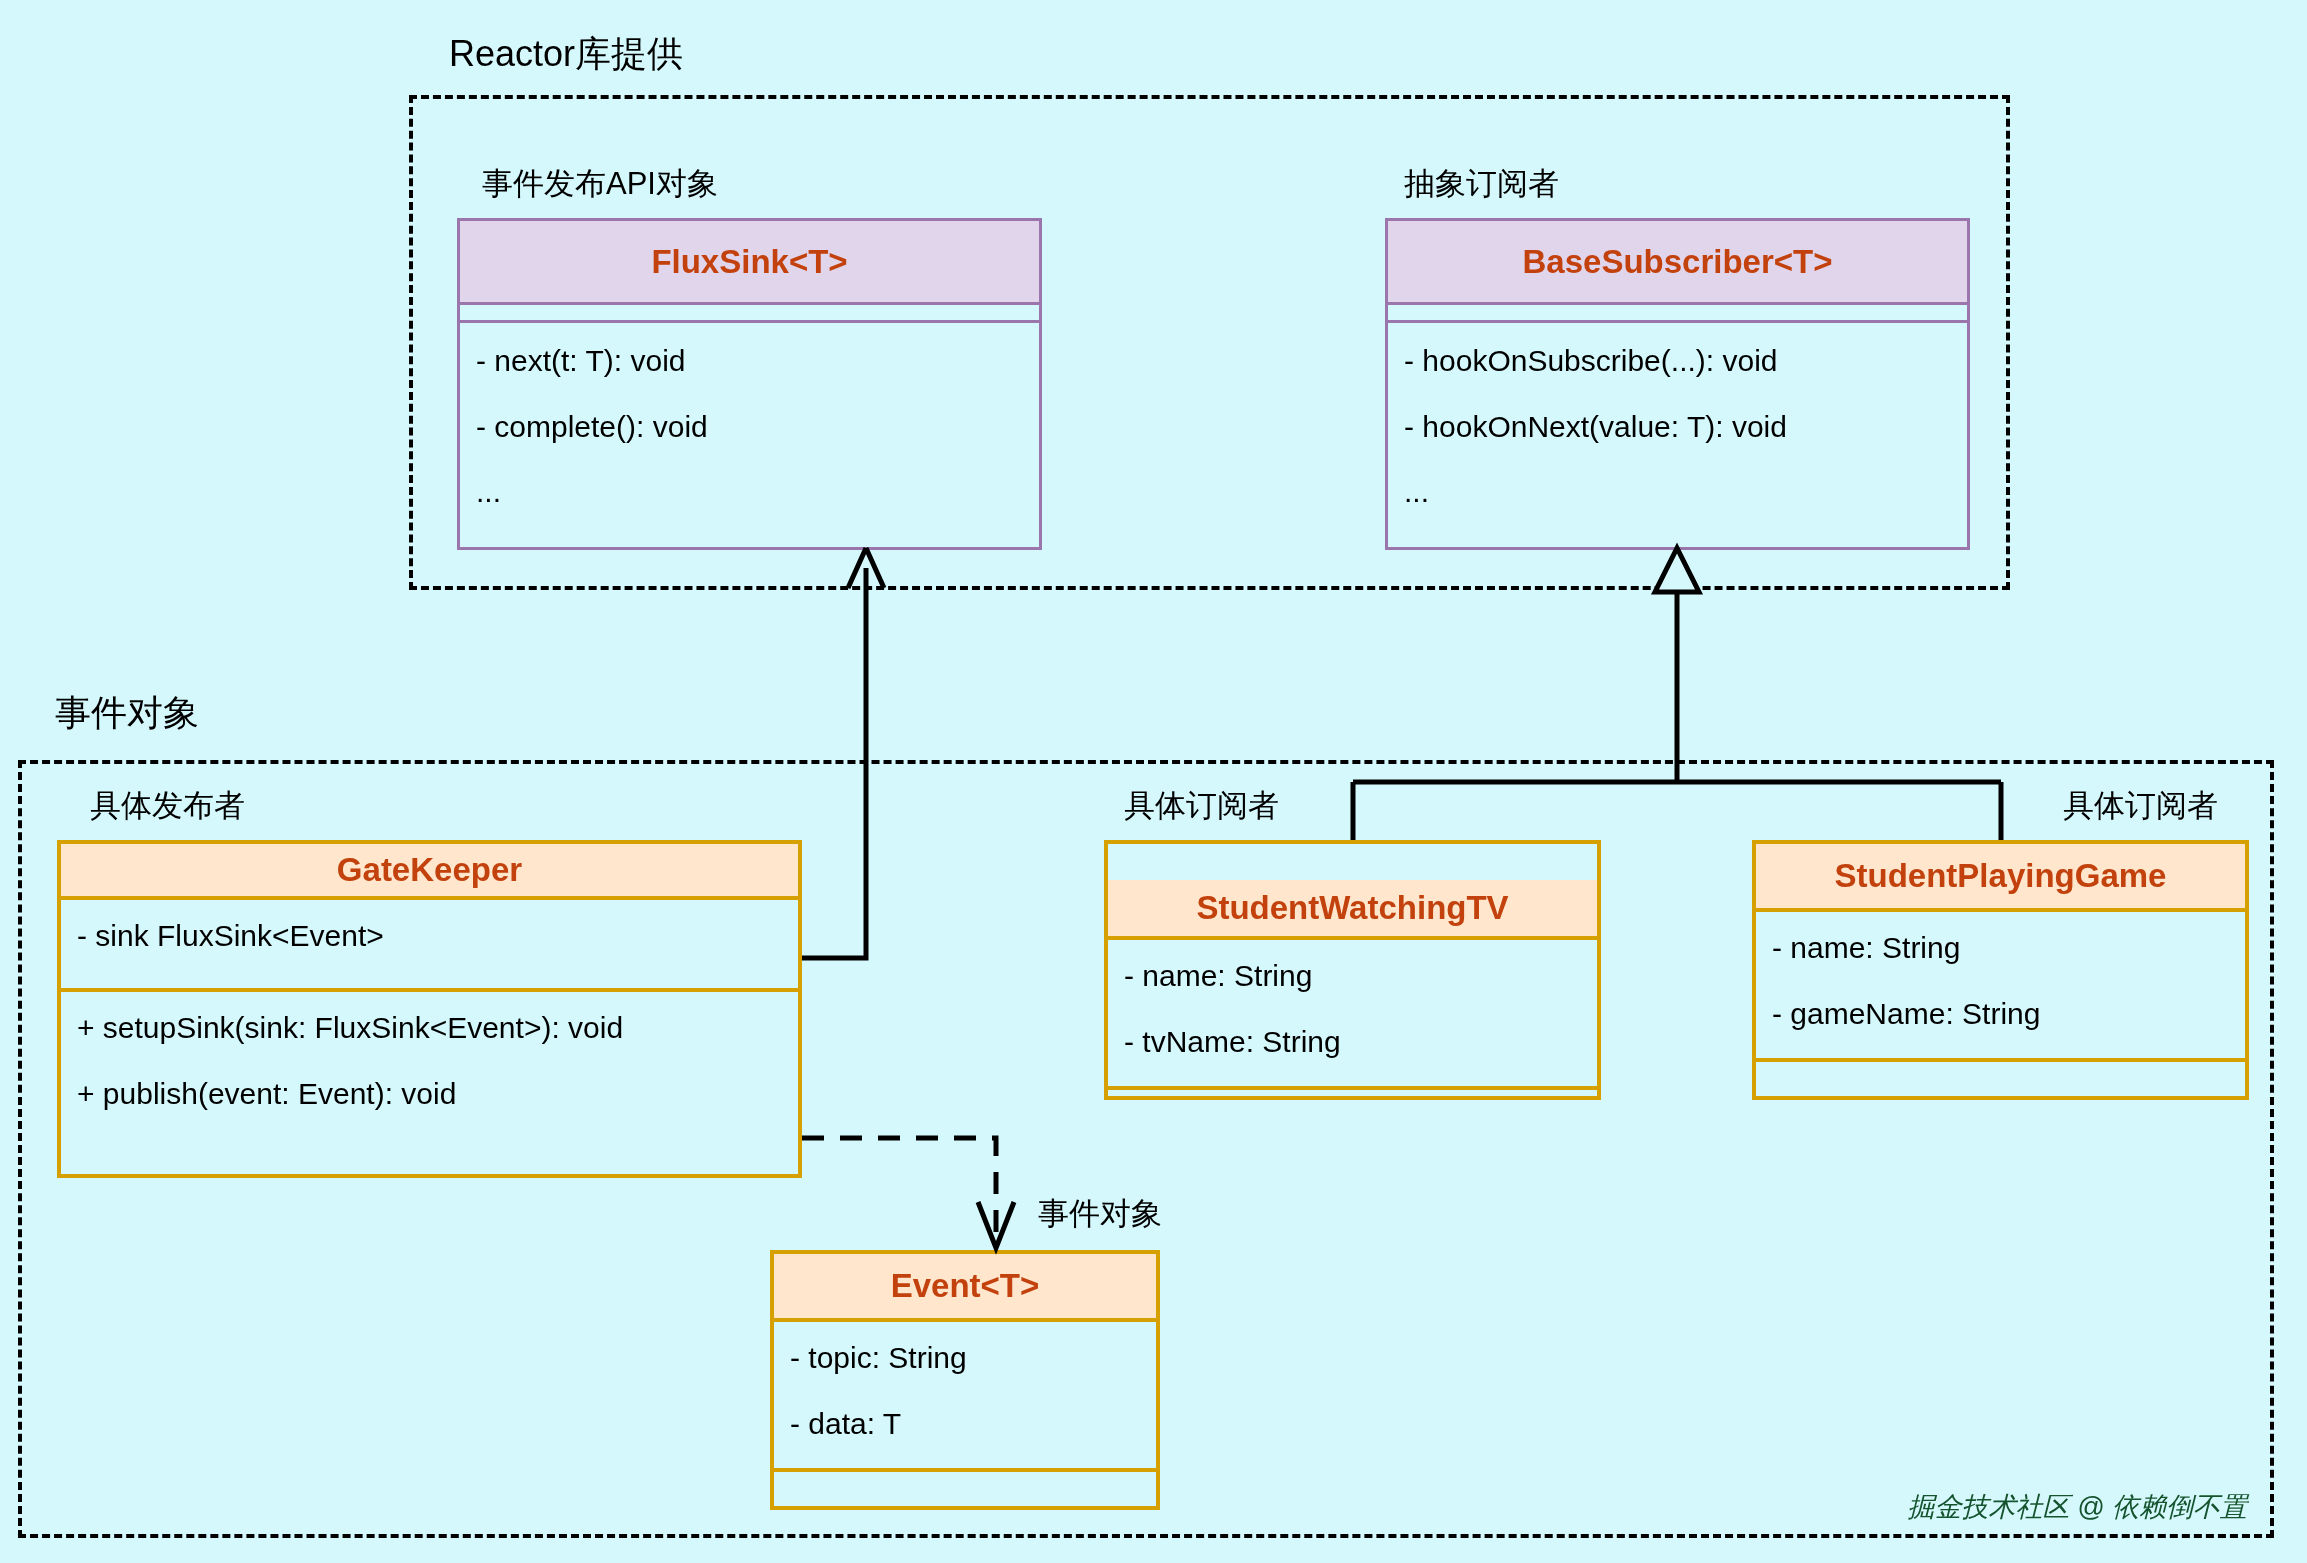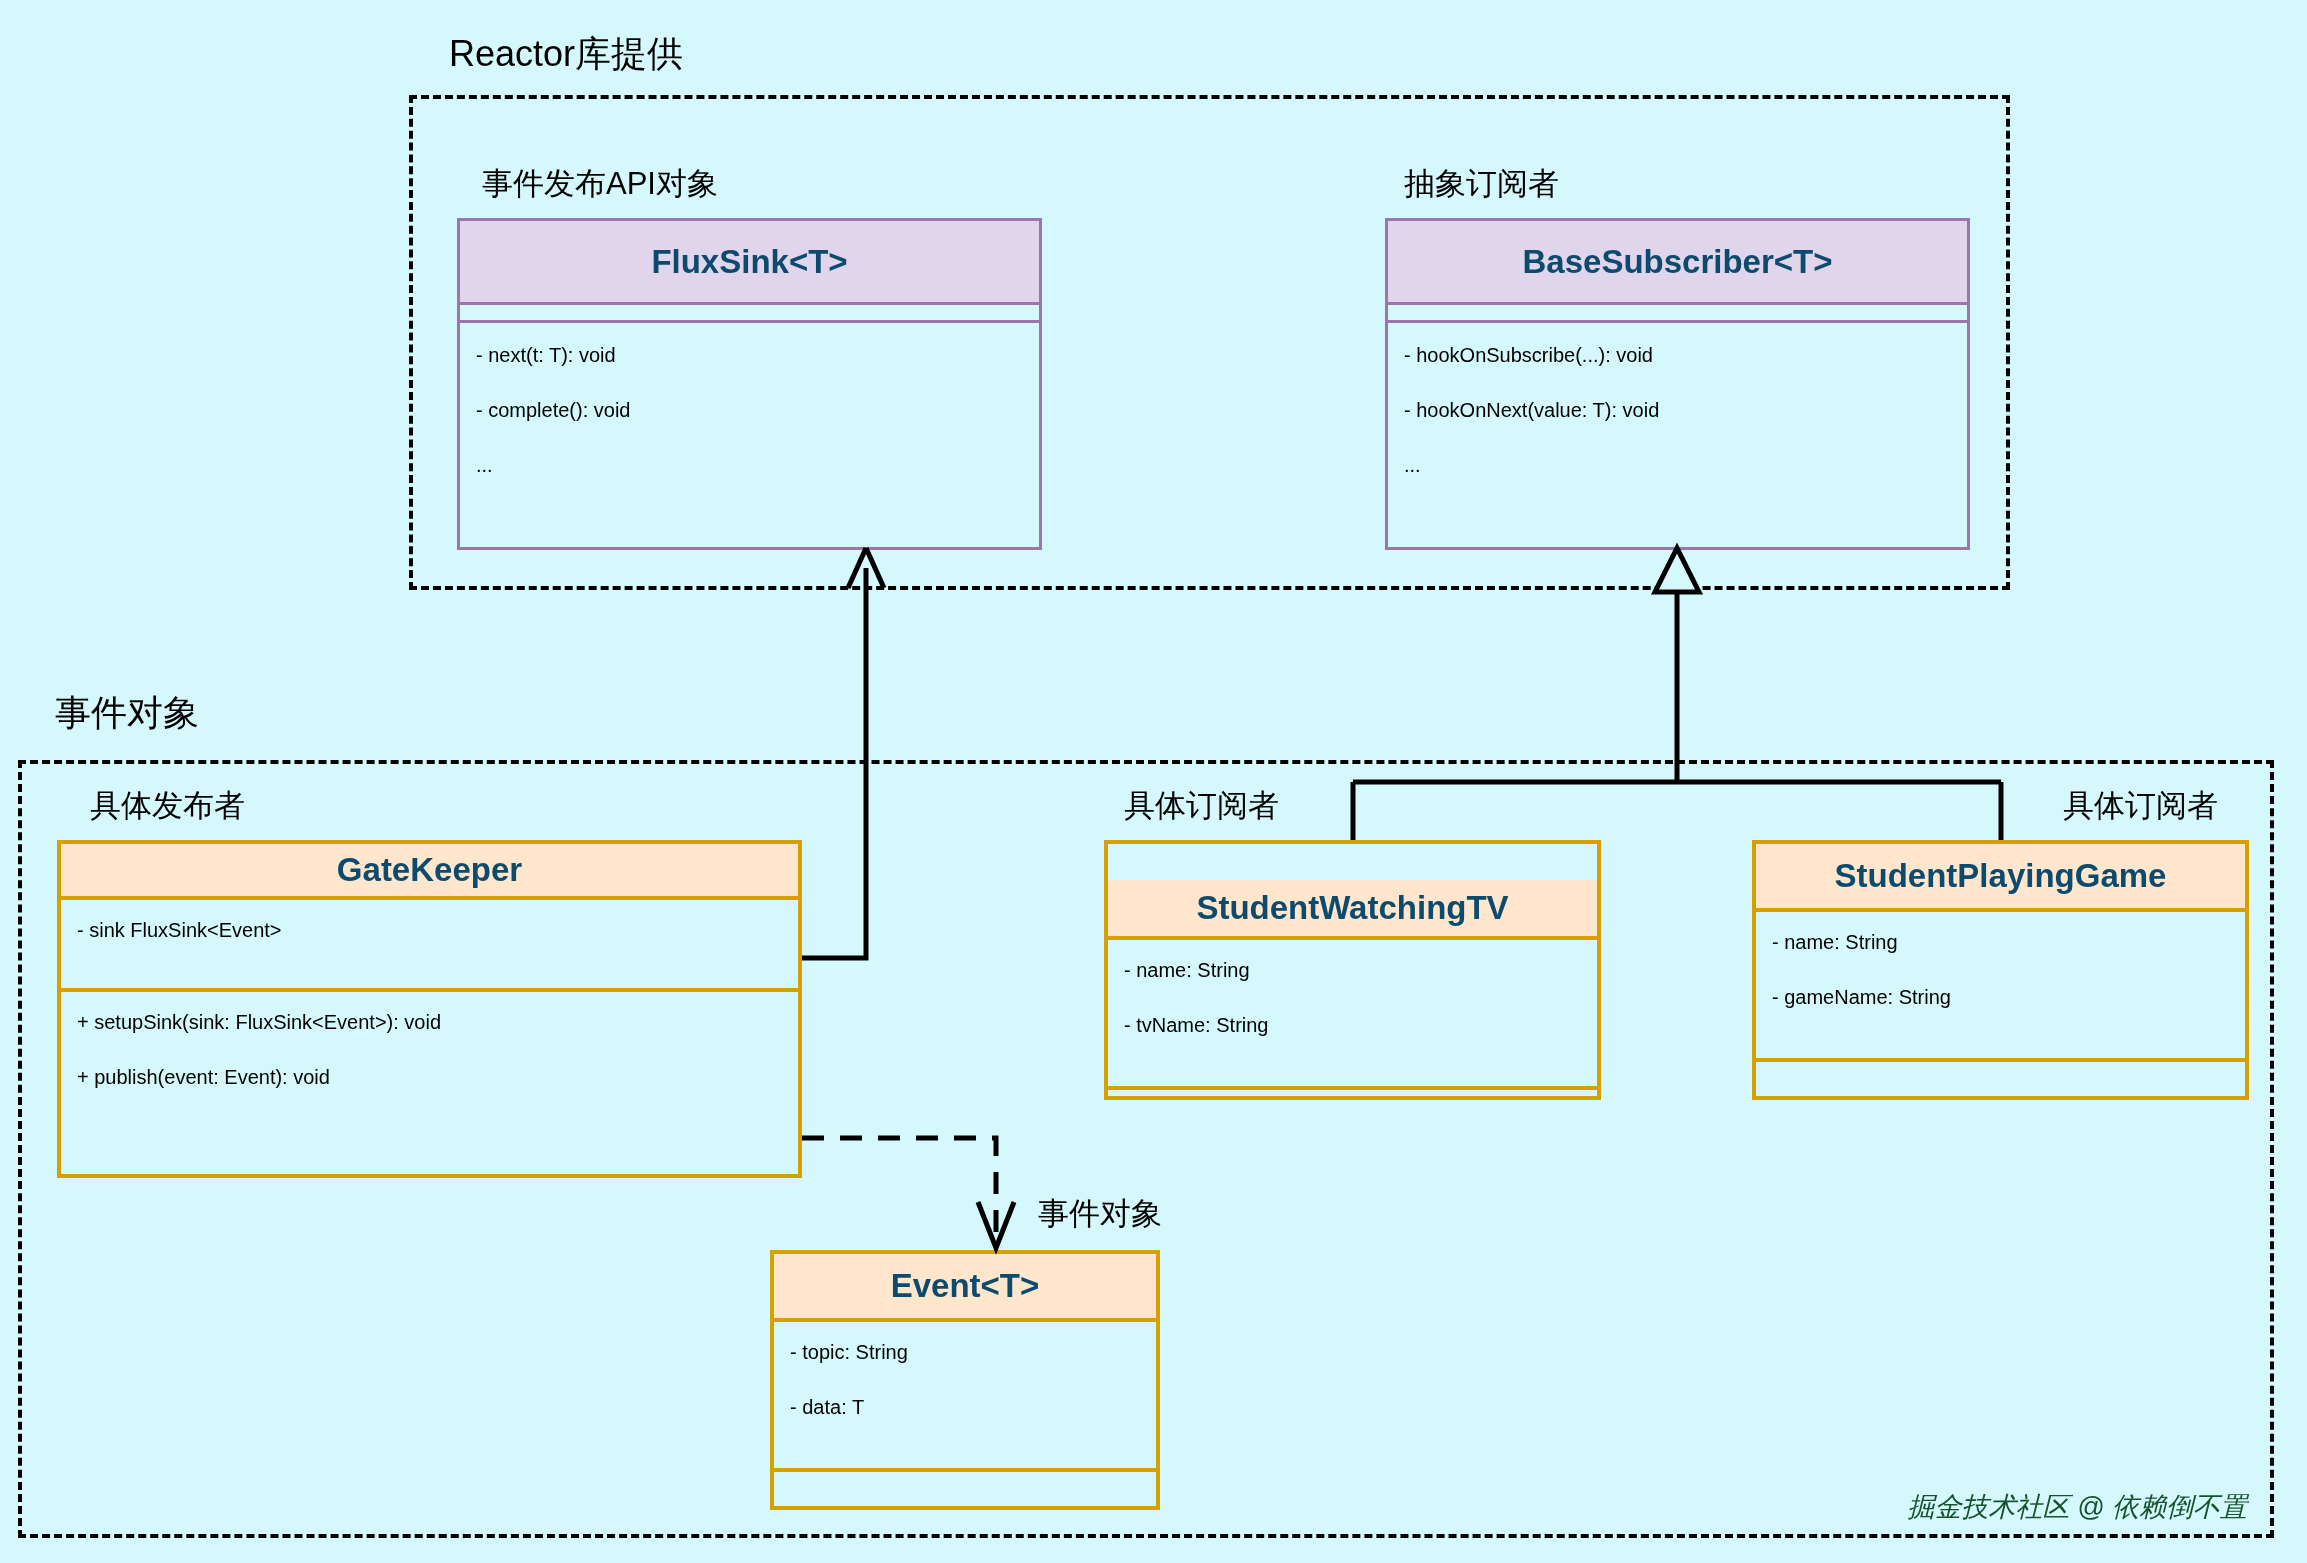--- a/index.html
+++ b/index.html
@@ -34,31 +34,31 @@
   .umlbox {
     position: absolute;
     box-sizing: border-box;
     background: #d4f8fc;
   }
   .umlbox .hdr {
     box-sizing: border-box;
     text-align: left;
     font-weight: bold;
     font-size: 33px;
-    color: #0c4a6e;
+    color: #c2410c;
     display: flex;
     align-items: center;
     justify-content: center;
   }
   .umlbox .compartment {
     box-sizing: border-box;
     padding: 22px 16px 18px 16px;
   }
   .umlbox .row {
-    font-size: 20px;
+    font-size: 30px;
     color: #000;
     line-height: 1.05;
     white-space: nowrap;
     margin-bottom: 34px;
   }
   .umlbox .row:last-child { margin-bottom: 0; }
 
   
   .purple { border: 3px solid #9a76ad; }
   .purple .hdr { background: #e1d5ec; border-bottom: 3px solid #9a76ad; }

